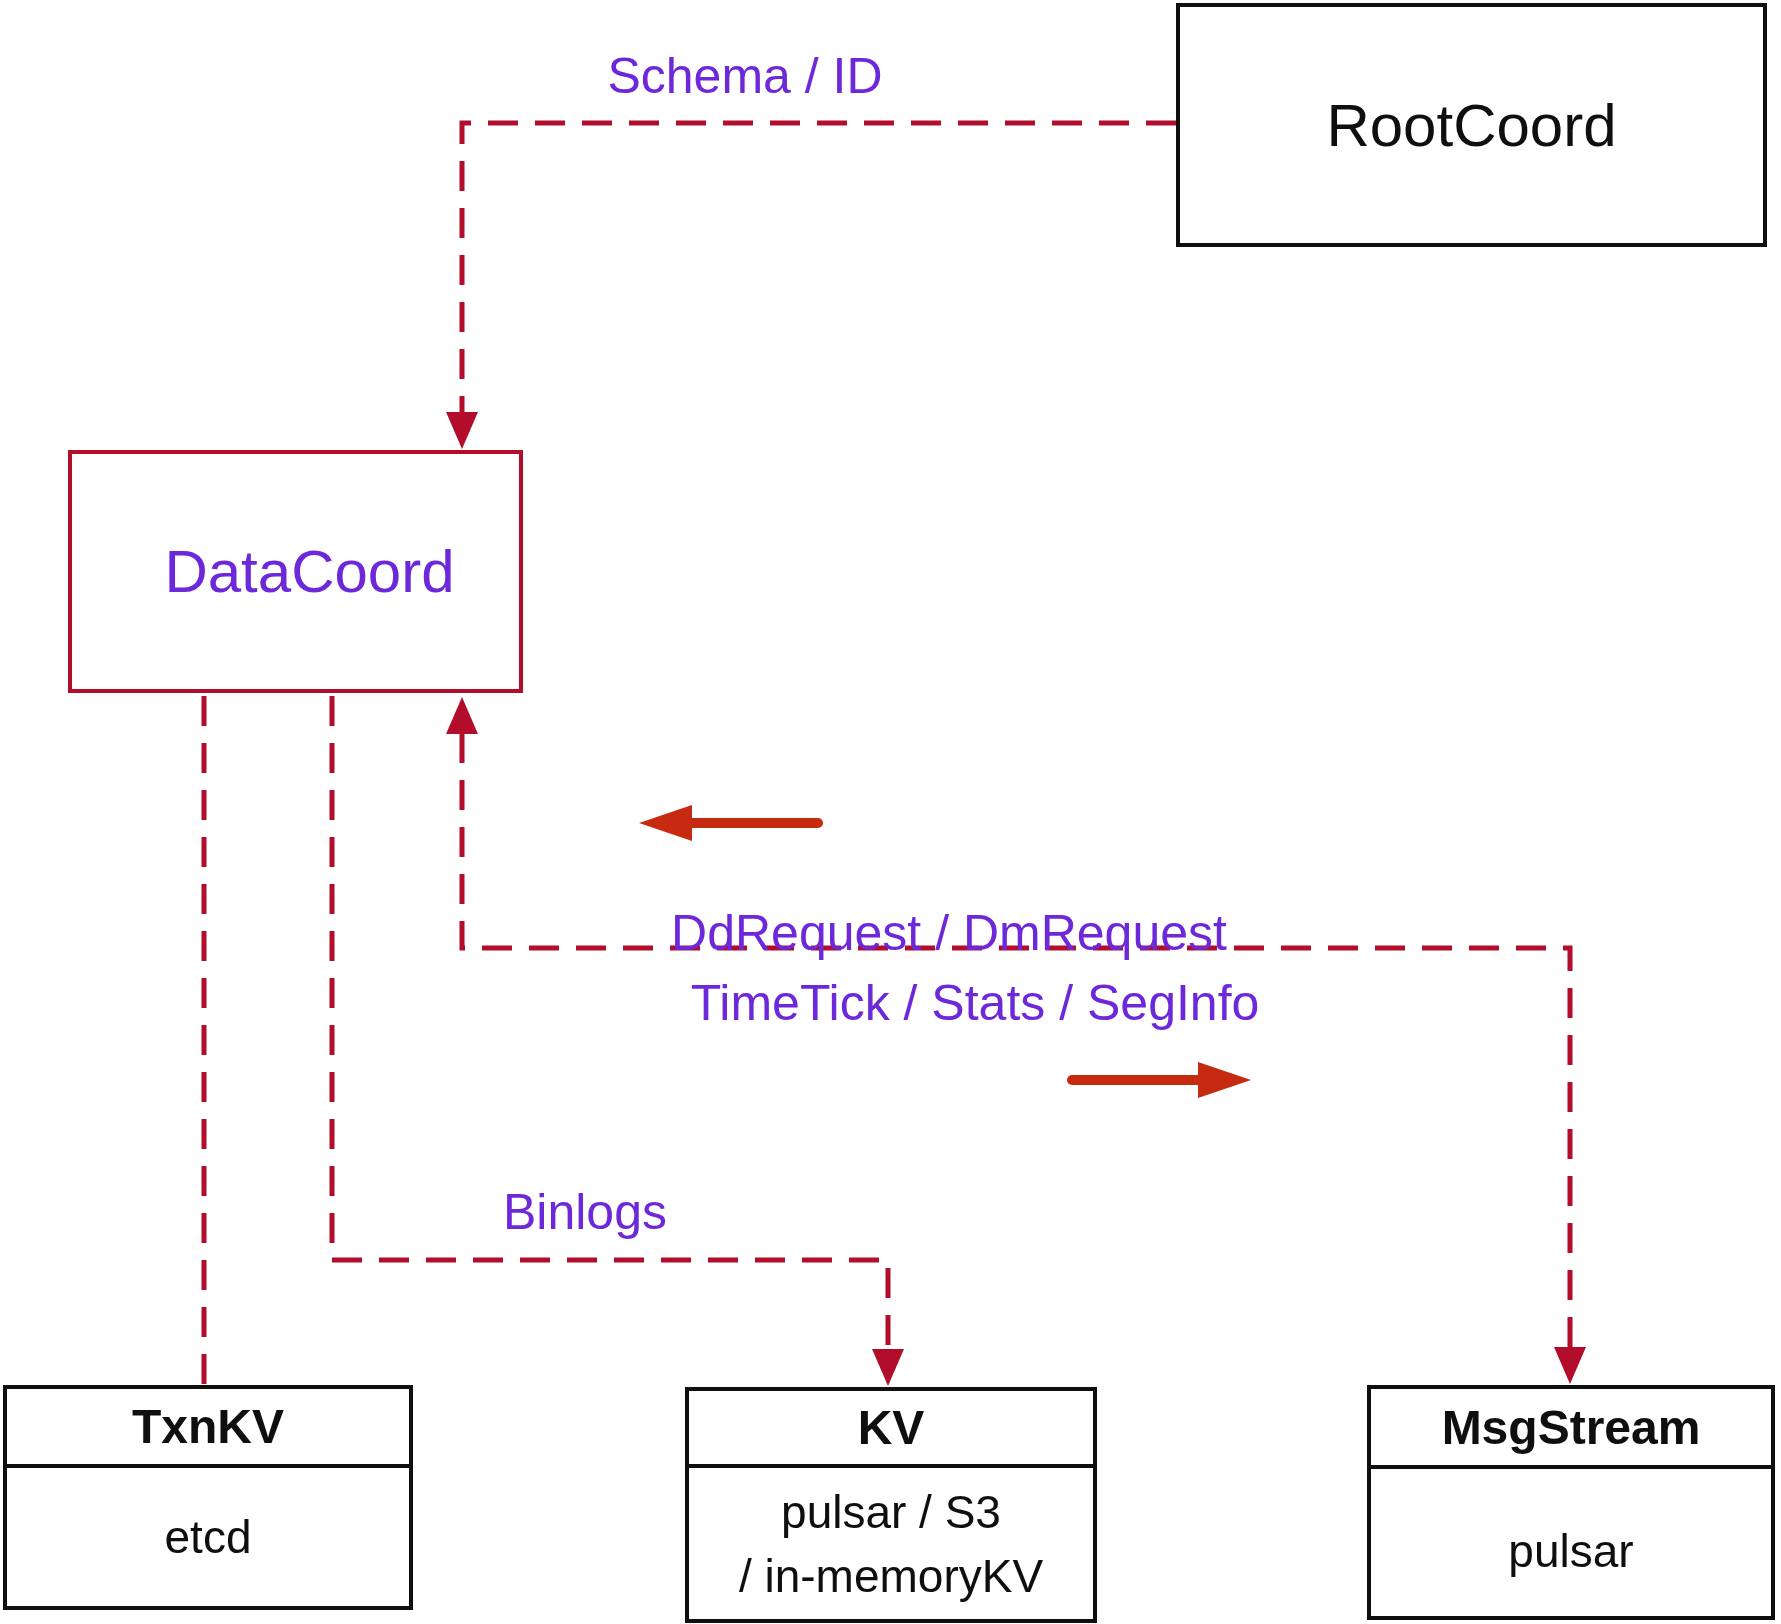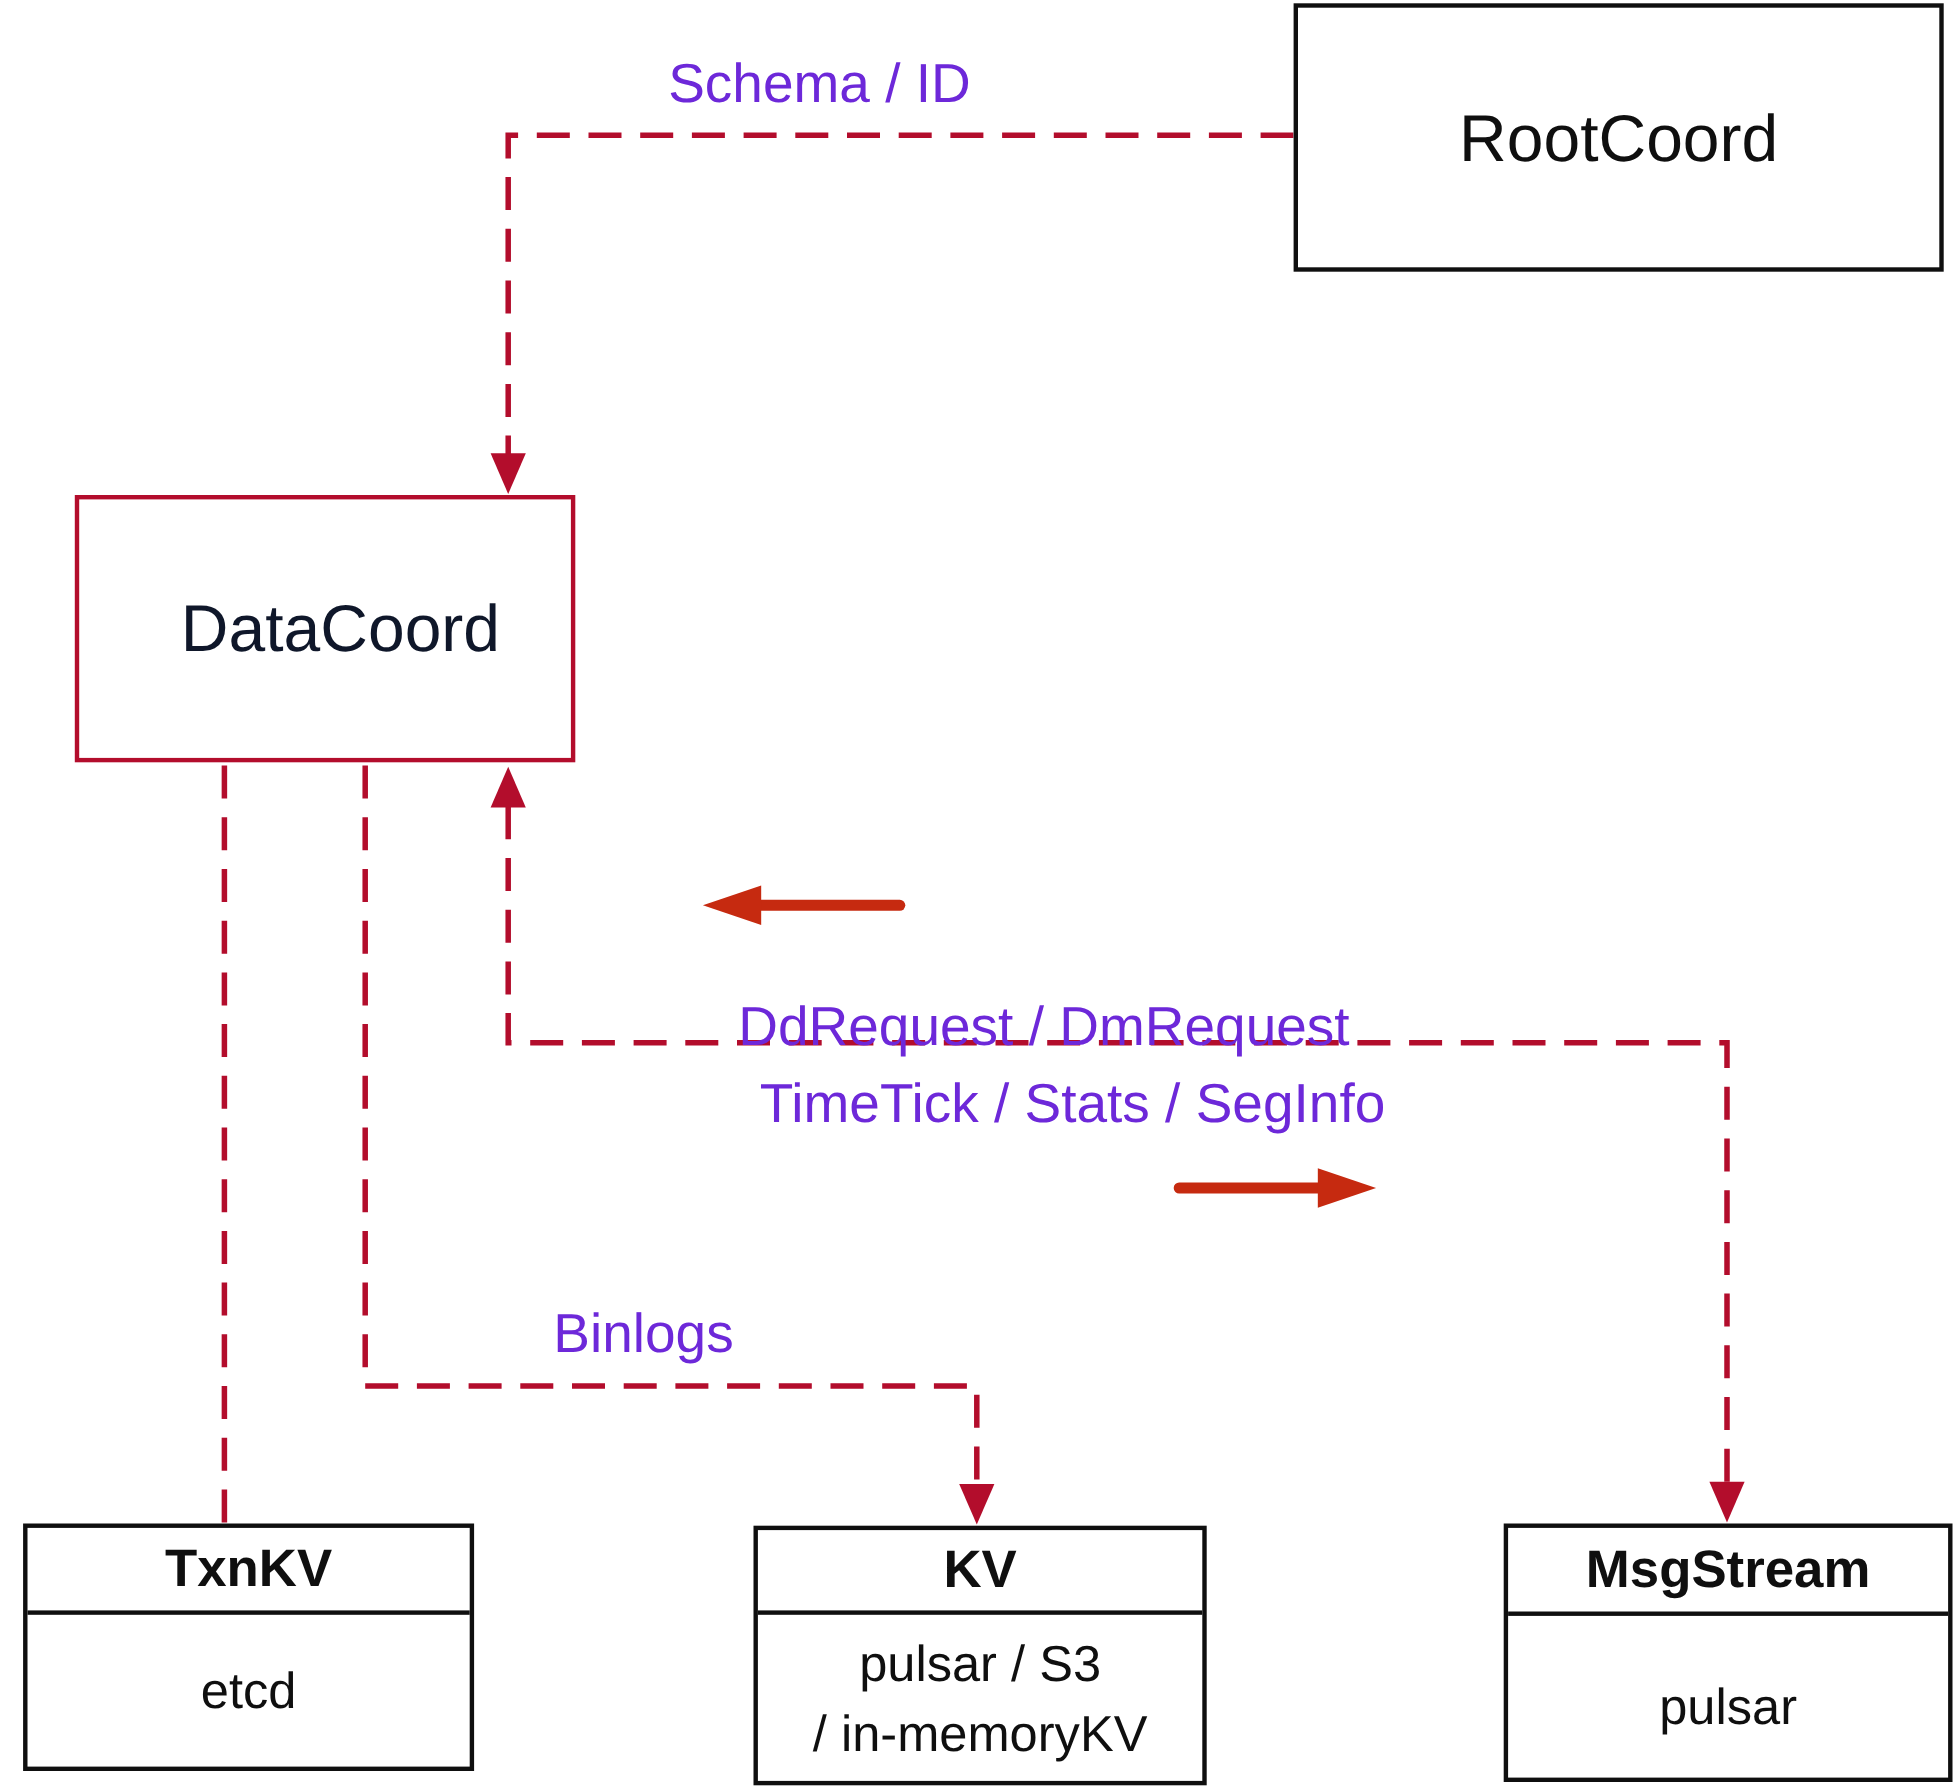--- a/index.html
+++ b/index.html
@@ -47,21 +47,21 @@
     border: 4px solid #0f0f0f;
     display: flex;
     align-items: center;
     justify-content: center;
     box-sizing: border-box;
     font-size: 60px;
     color: #0f0f0f;
   }
   .node.red {
     border-color: #b30d2c;
-    color: #0f172a;
+    color: #6d28d9;
     padding-left: 28px;
   }
   .tnode {
     position: absolute;
     background: #ffffff;
     border: 4px solid #0f0f0f;
     box-sizing: border-box;
     display: flex;
     flex-direction: column;
   }
@@ -124,21 +124,21 @@
   </svg>
 
   <div class="node" style="left:1176px; top:3px; width:591px; height:244px;">
     <span>RootCoord</span>
   </div>
 
   <div class="node red" style="left:68px; top:450px; width:455px; height:243px;">
     <span>DataCoord</span>
   </div>
 
-  <div class="tnode" style="left:21px; top:1385px; width:410px; height:225px;">
+  <div class="tnode" style="left:3px; top:1385px; width:410px; height:225px;">
     <div class="thead" style="height:79px;">
       <span>TxnKV</span>
     </div>
     <div class="tbody">
       <span>etcd</span>
     </div>
   </div>
 
   <div class="tnode" style="left:685px; top:1387px; width:412px; height:236px;">
     <div class="thead" style="height:77px;">

